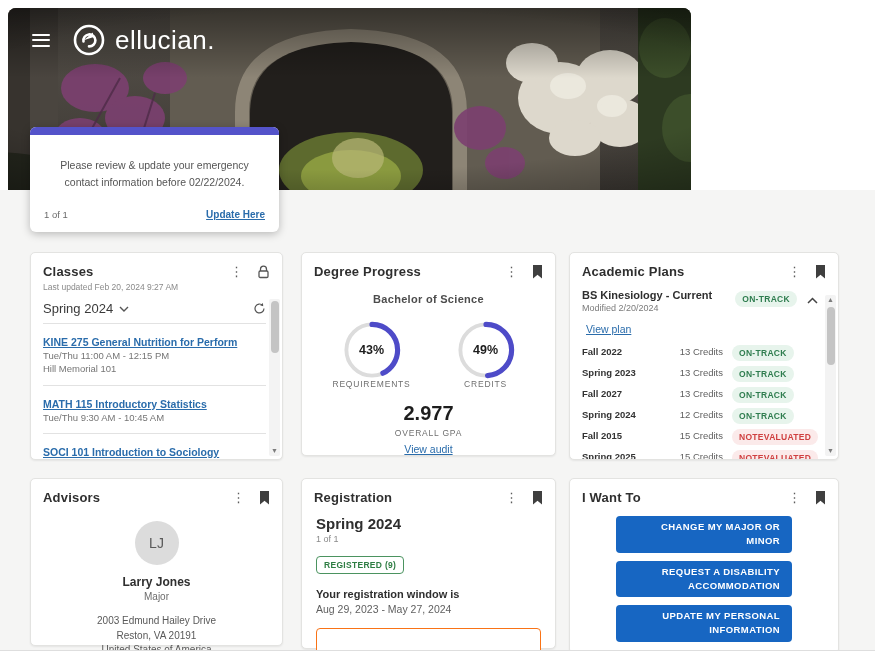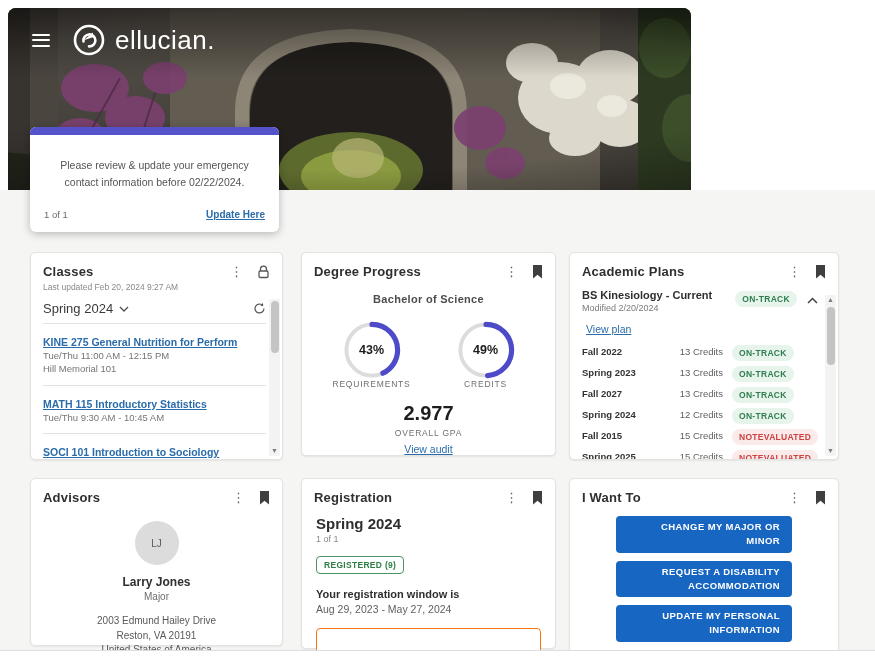--- a/index.html
+++ b/index.html
@@ -89,21 +89,21 @@
   .chev-up{background:none;border:none;cursor:pointer;padding:0;}
   .view-plan{font-size:10.5px;display:inline-block;margin:10px 0 4px 4px;}
   .term-table{margin-top:2px;}
   .term-row2{display:flex;align-items:center;height:21px;}
   .term-name{flex:1;font-size:9.5px;font-weight:bold;color:#333;}
   .term-credits{width:56px;text-align:right;font-size:9.5px;color:#5f5f5f;margin-right:9px;}
   .term-badge{width:86px;}
 
   
   .adv-body{display:flex;flex-direction:column;align-items:center;padding-top:14px;}
-  .avatar{width:44px;height:44px;border-radius:50%;background:#dcdcdc;display:flex;align-items:center;justify-content:center;font-size:10px;color:#5a5a5a;}
+  .avatar{width:44px;height:44px;border-radius:50%;background:#dcdcdc;display:flex;align-items:center;justify-content:center;font-size:14px;color:#5a5a5a;}
   .adv-name{font-size:12px;font-weight:bold;margin-top:10px;}
   .adv-role{font-size:10px;color:#6d6d6d;margin-top:2px;}
   .adv-address{margin-top:12px;text-align:center;font-size:10px;color:#595959;line-height:1.45;}
 
   
   .reg-body{padding:8px 14px 0;}
   .reg-term{font-size:15px;font-weight:bold;}
   .reg-count{font-size:9px;color:#8a8a8a;margin-top:2px;}
   .reg-badge{display:inline-block;margin-top:12px;font-size:8.5px;font-weight:bold;color:#2e7d43;border:1px solid #4b9360;border-radius:4px;padding:3px 7px;letter-spacing:.3px;}
   .reg-window-label{font-size:11px;font-weight:bold;margin-top:14px;}

